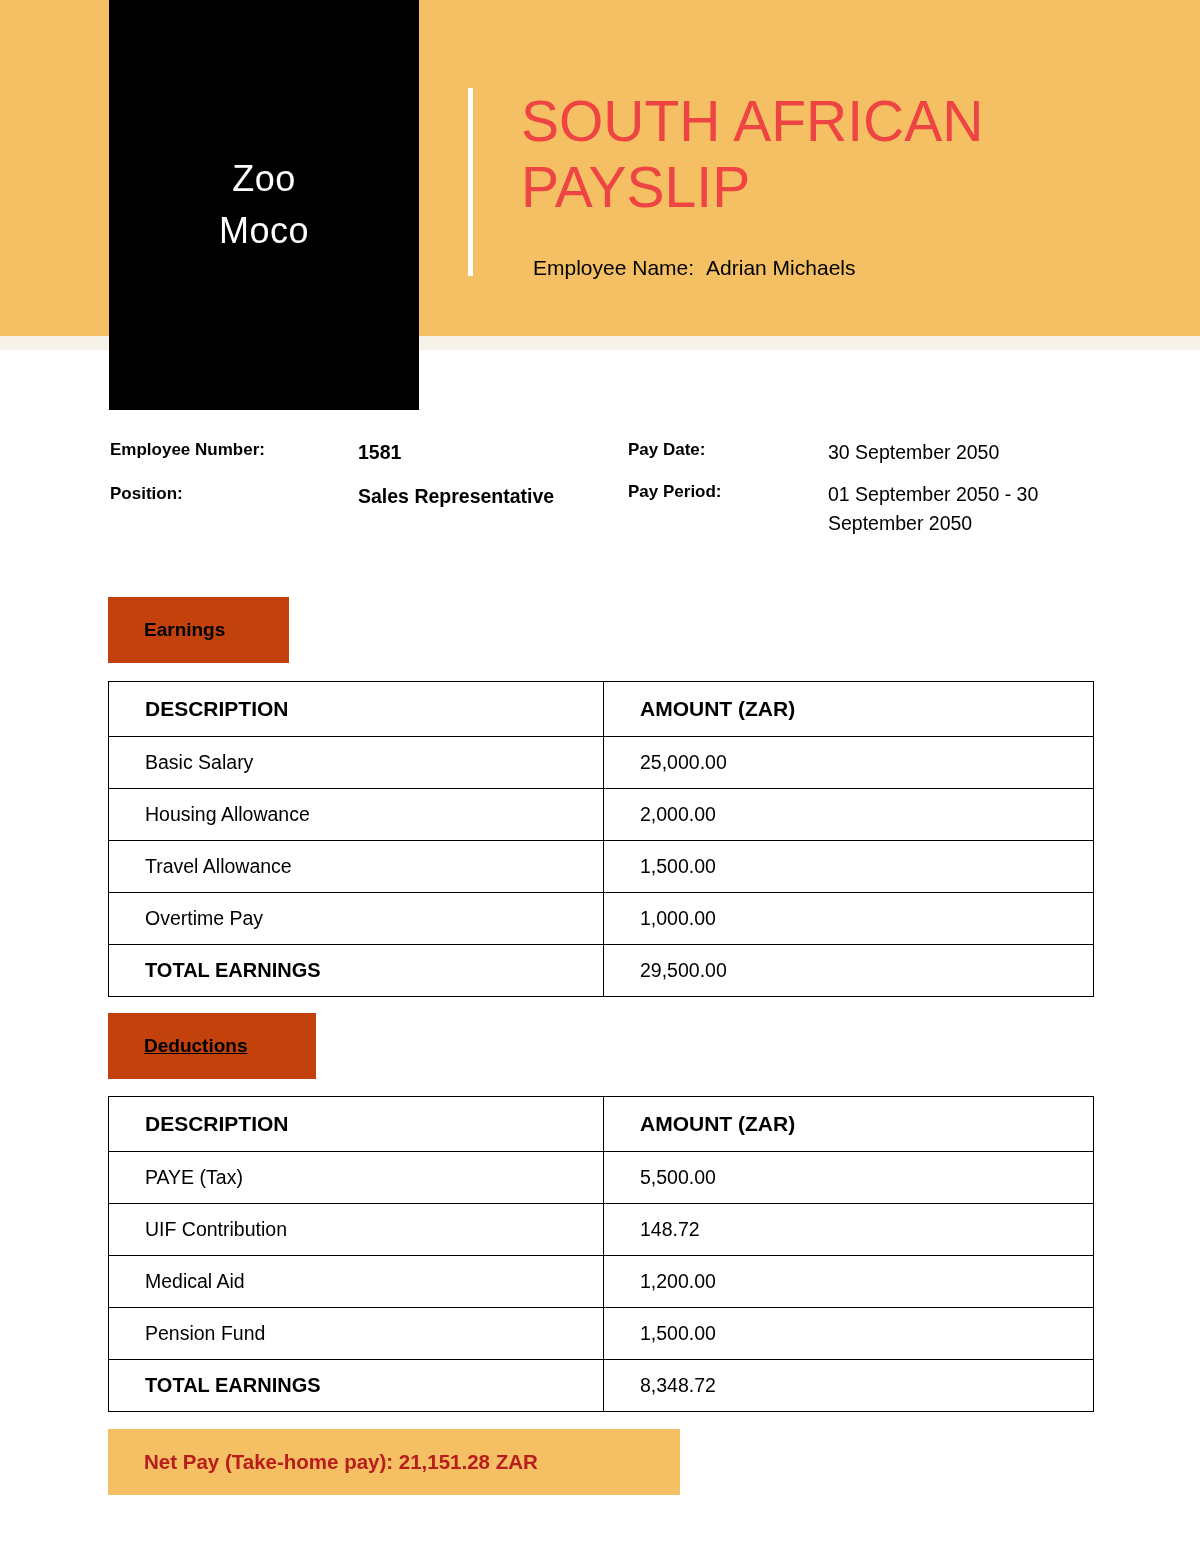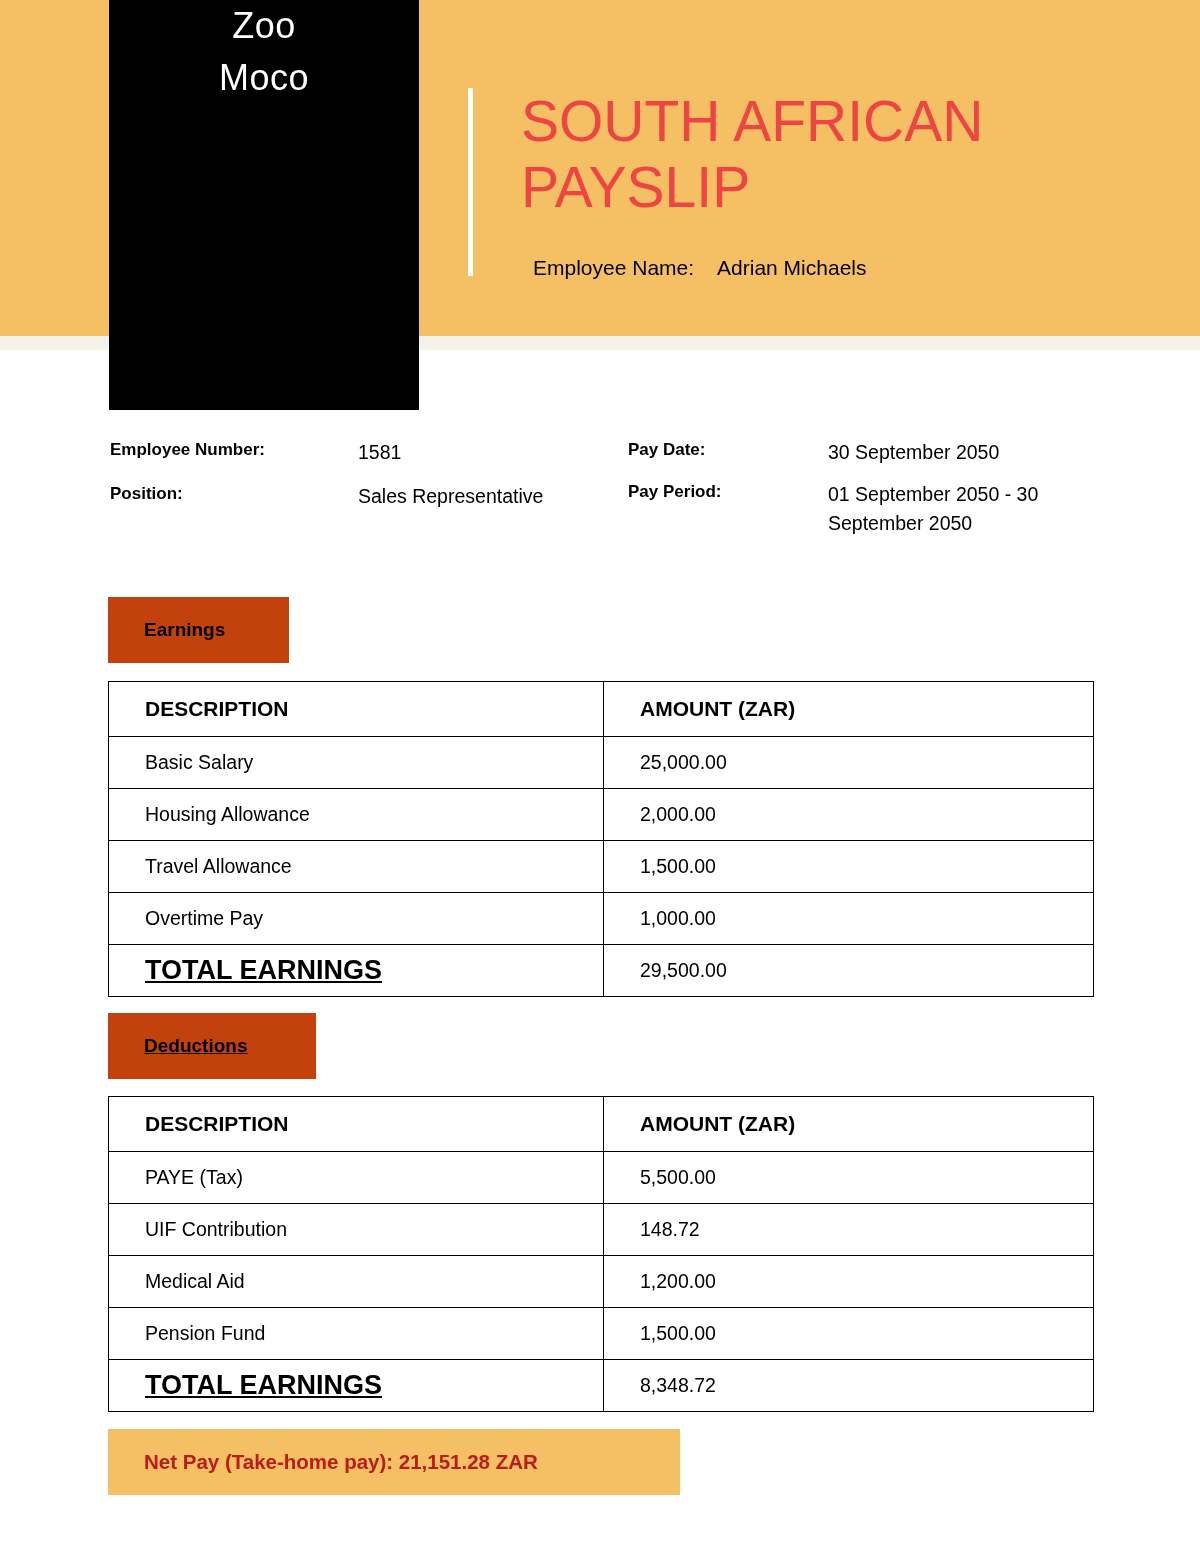--- a/index.html
+++ b/index.html
@@ -35,20 +35,21 @@
   }
   .logo-block {
     position: absolute;
     left: 109px;
     top: 0;
     width: 310px;
     height: 410px;
     background: #000000;
     color: #ffffff;
     display: flex;
+    align-items: center;
     justify-content: center;
     text-align: center;
   }
   .logo-text {
     font-size: 36px;
     line-height: 1.45;
     letter-spacing: 0.5px;
     font-weight: 400;
     color: #ffffff;
   }
@@ -69,21 +70,21 @@
     line-height: 1.16;
     font-weight: 400;
     color: #ef4444;
   }
   .emp-name-row {
     position: absolute;
     left: 533px;
     top: 256px;
     display: flex;
     align-items: baseline;
-    gap: 23px;
+    gap: 12px;
     font-size: 21px;
   }
   .emp-name-value {
     font-weight: 400;
   }
 
   
   .meta {
     position: absolute;
     left: 110px;
@@ -110,21 +111,21 @@
   .meta-label {
     font-weight: bold;
     font-size: 17px;
     line-height: 1.45;
   }
   .meta-value {
     font-size: 19.5px;
     line-height: 1.45;
   }
   .meta-row-left .meta-label { width: 248px; }
-  .meta-row-left .meta-value { width: 260px; }
+  .meta-row-left .meta-value { width: 260px; font-weight: bold; }
   .meta-row-right .meta-label { width: 200px; }
   .meta-row-right .meta-value { width: 265px; }
   .meta-row-left.r1 .meta-value { padding-top: 0px; }
   .meta-row-left.r2 { margin-top: 16px; }
   .meta-row-right.r2 { }
 
   
   .section-tag {
     position: absolute;
     background: #c2410c;
@@ -171,22 +172,21 @@
   }
   .pay-table th {
     font-weight: bold;
     font-size: 21px;
     height: 54px;
   }
   .pay-table .col-desc { width: 495px; }
   .pay-table .col-amt { width: 490px; }
   .pay-table tr.total-row td.desc-cell {
     font-weight: bold;
-    font-size: 27px;
-    text-decoration: underline;
+    font-size: 20px;
   }
 
   
   #net-pay-bar {
     position: absolute;
     left: 108px;
     top: 1429px;
     width: 572px;
     height: 66px;
     background: #f5bf63;

